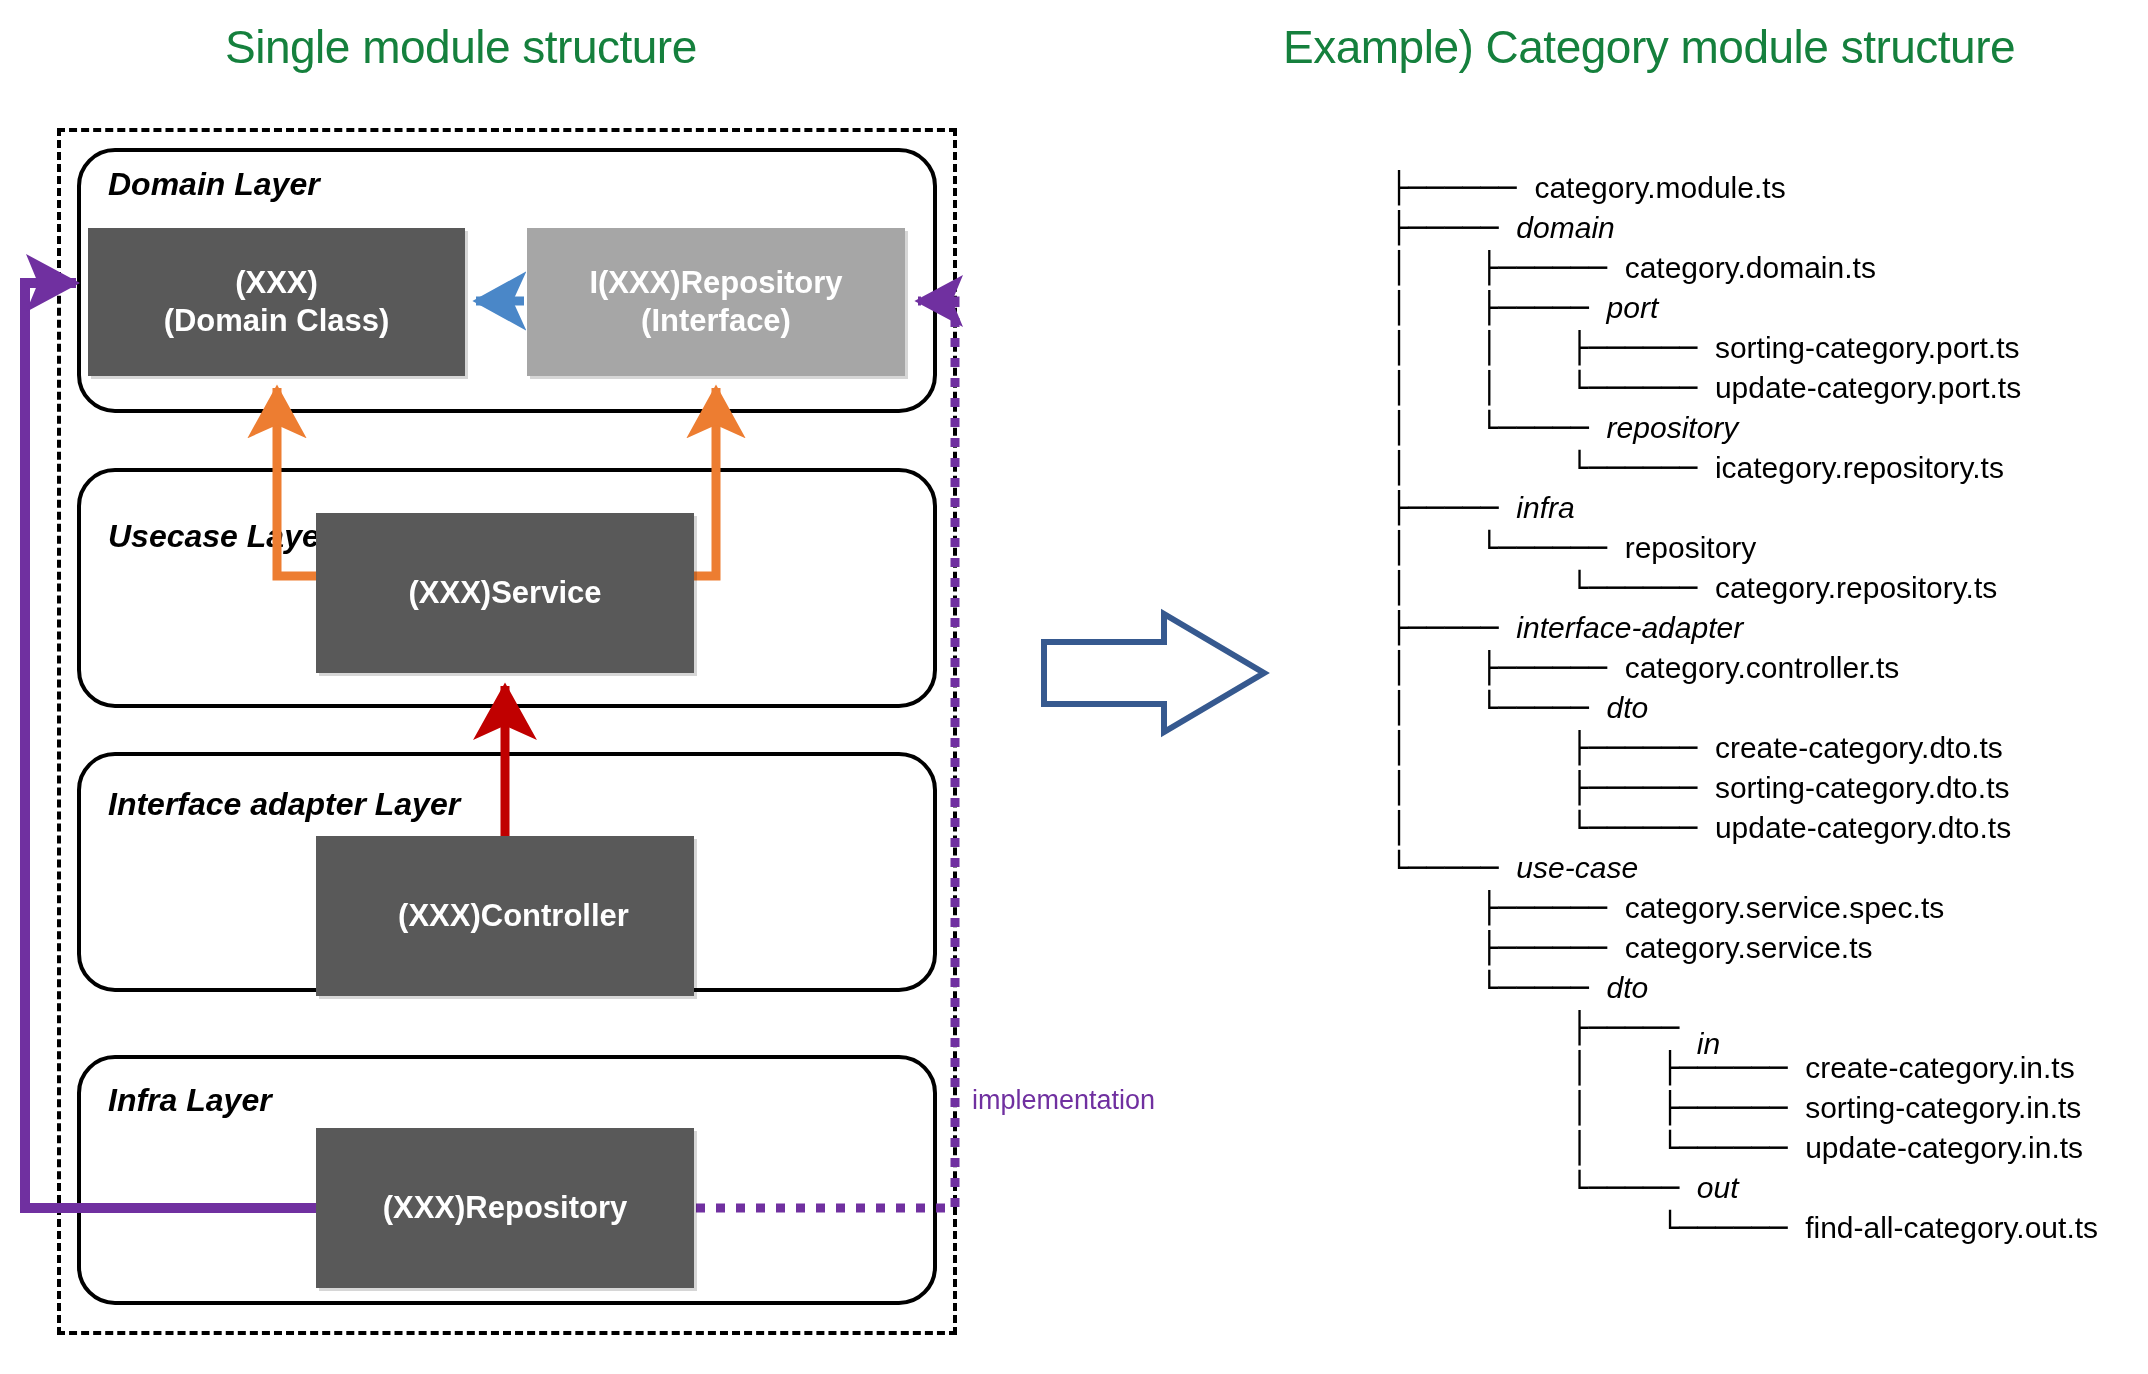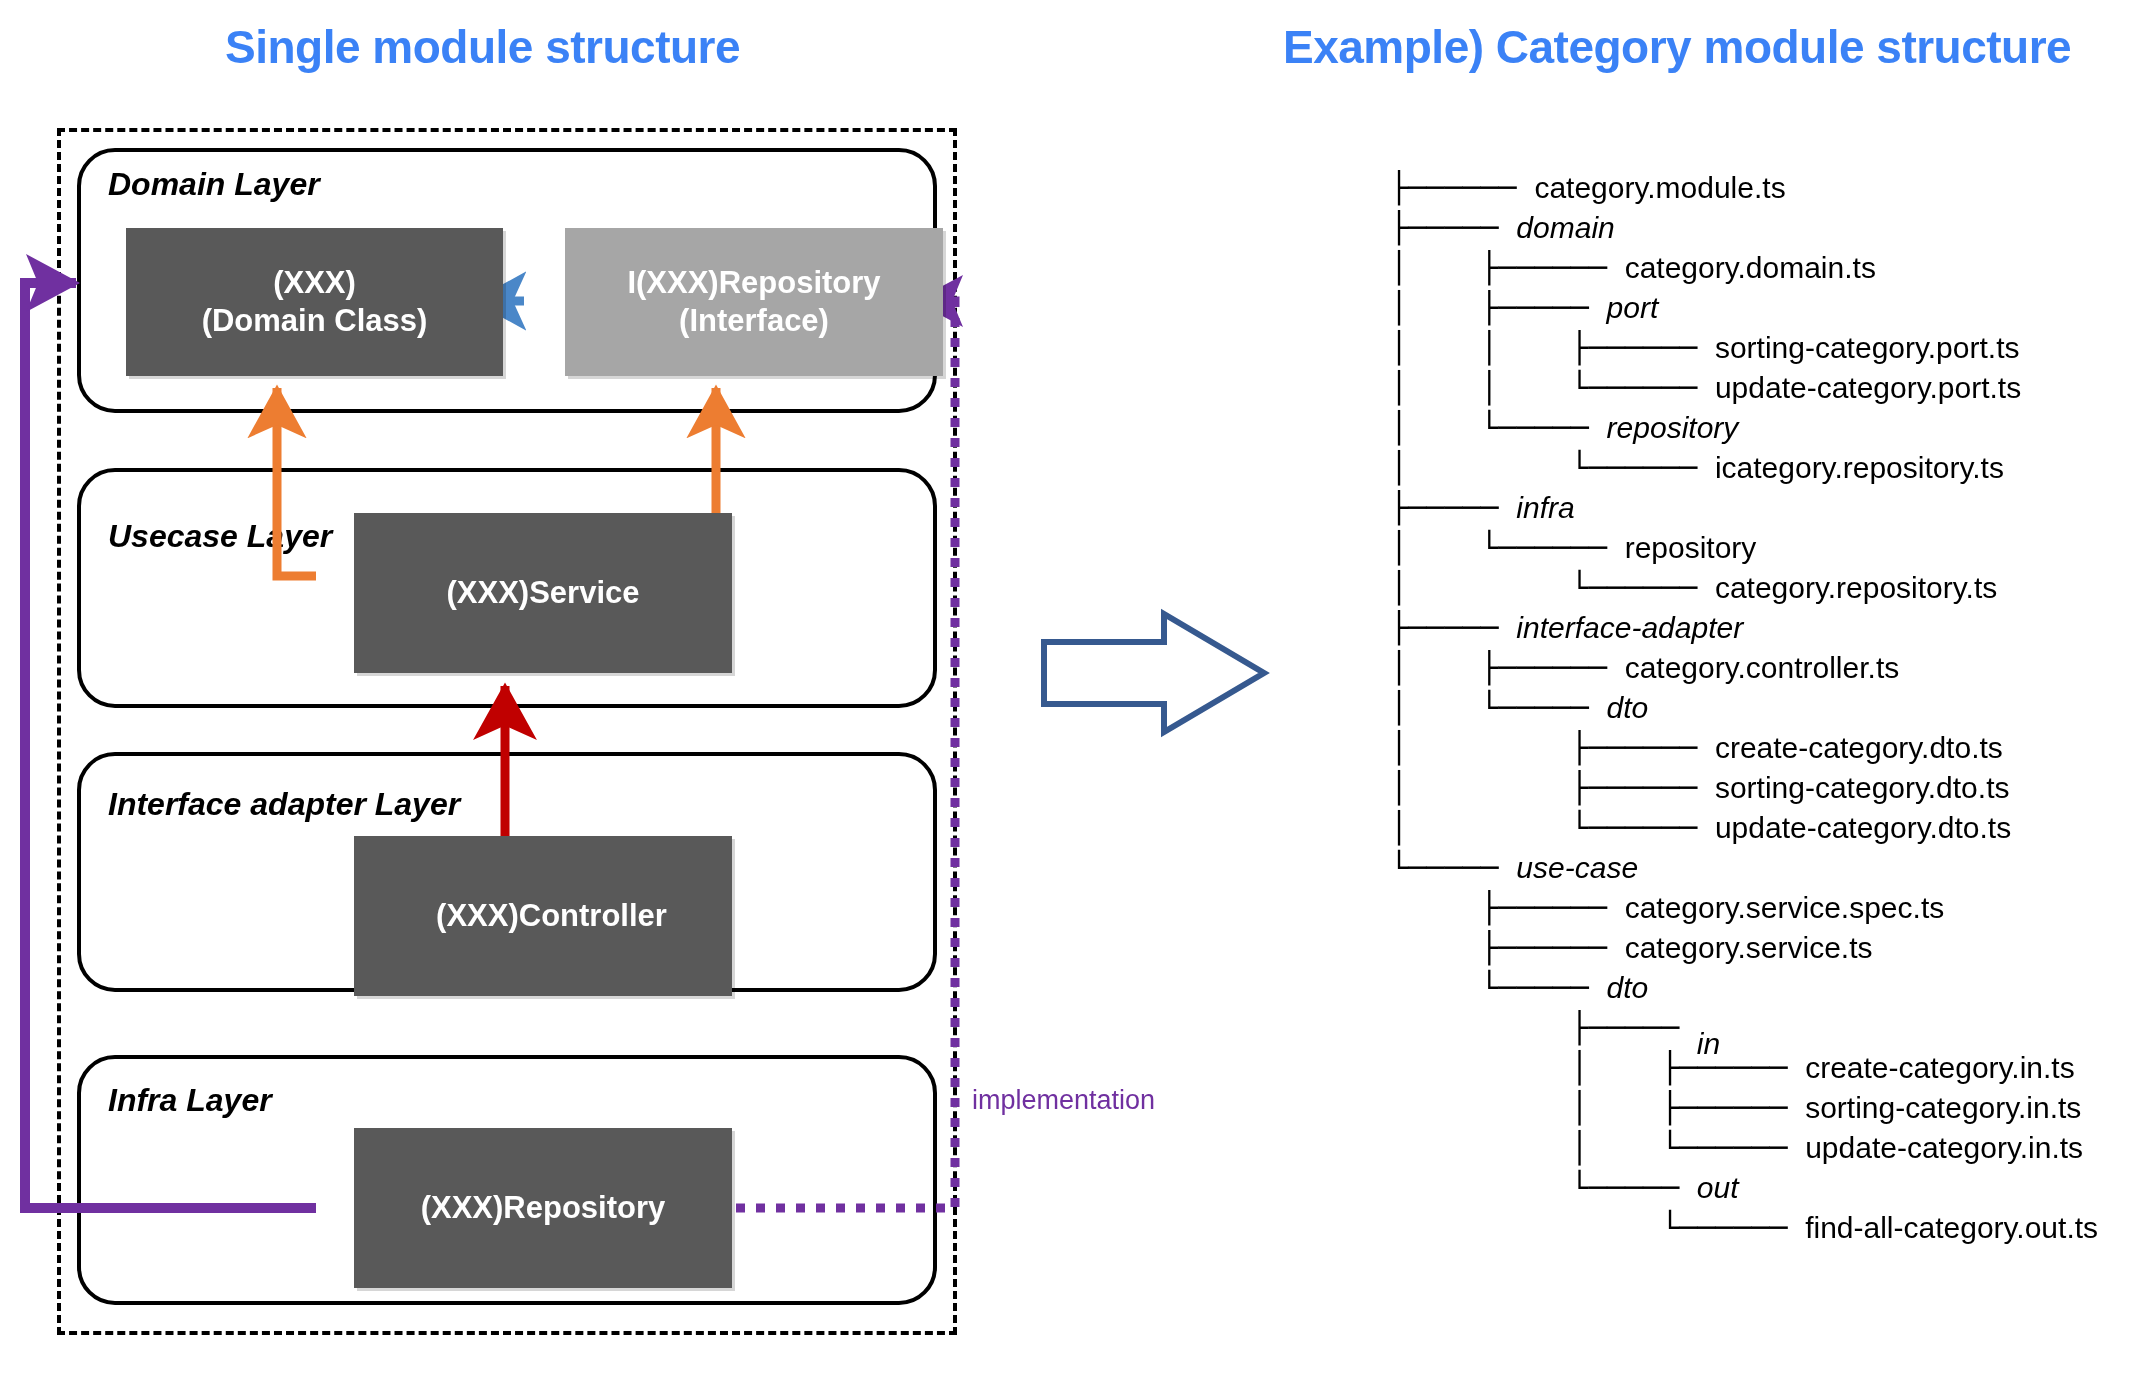--- a/index.html
+++ b/index.html
@@ -1,20 +1,20 @@
 <!DOCTYPE html>
 <html><head>
 <meta charset="utf-8">
 <style>
   html,body{margin:0;padding:0;background:#ffffff;}
   body{width:2148px;height:1374px;position:relative;overflow:hidden;
        font-family:"Liberation Sans",sans-serif;color:#000;}
 
   
-  .title{position:absolute;font-weight:bold;color:#3b82f6;white-space:nowrap;
+  .title{position:absolute;font-weight:normal;color:#15803d;white-space:nowrap;
          letter-spacing:-0.5px;}
   #title-left{left:225px;top:20px;font-size:46px;}
   #title-right{left:1283px;top:20px;font-size:46px;}
 
   
   #left-diagram{position:absolute;left:0;top:0;width:1000px;height:1352px;}
 
   .module-dashed{position:absolute;left:57px;top:128px;width:900px;height:1207px;
                  border:4px dashed #000;box-sizing:border-box;}
 
@@ -28,21 +28,21 @@
   .layer-label{position:absolute;font-style:italic;font-weight:bold;
                font-size:32px;color:#000;white-space:nowrap;}
   #lbl-domain {left:108px;top:166px;}
   #lbl-usecase{left:108px;top:518px;}
   #lbl-adapter{left:108px;top:786px;}
   #lbl-infra  {left:108px;top:1082px;}
 
   .node{position:absolute;box-sizing:border-box;display:flex;
         align-items:center;justify-content:center;text-align:center;
         color:#fff;font-weight:bold;font-size:31px;line-height:1.22;
-        box-shadow:3px 3px 0 rgba(0,0,0,0.16);white-space:pre-line;margin-left:38px;}
+        box-shadow:3px 3px 0 rgba(0,0,0,0.16);white-space:pre-line;}
   .node.dark {background:#595959;}
   .node.light{background:#a6a6a6;}
 
   #node-domain-class{left:88px; top:228px; width:377px;height:148px;}
   #node-irepository {left:527px;top:228px; width:378px;height:148px;}
   #node-service     {left:316px;top:513px; width:378px;height:160px;}
   #node-controller  {left:316px;top:836px; width:378px;height:160px;padding-left:17px;}
   #node-repository  {left:316px;top:1128px;width:378px;height:160px;}
 
   

